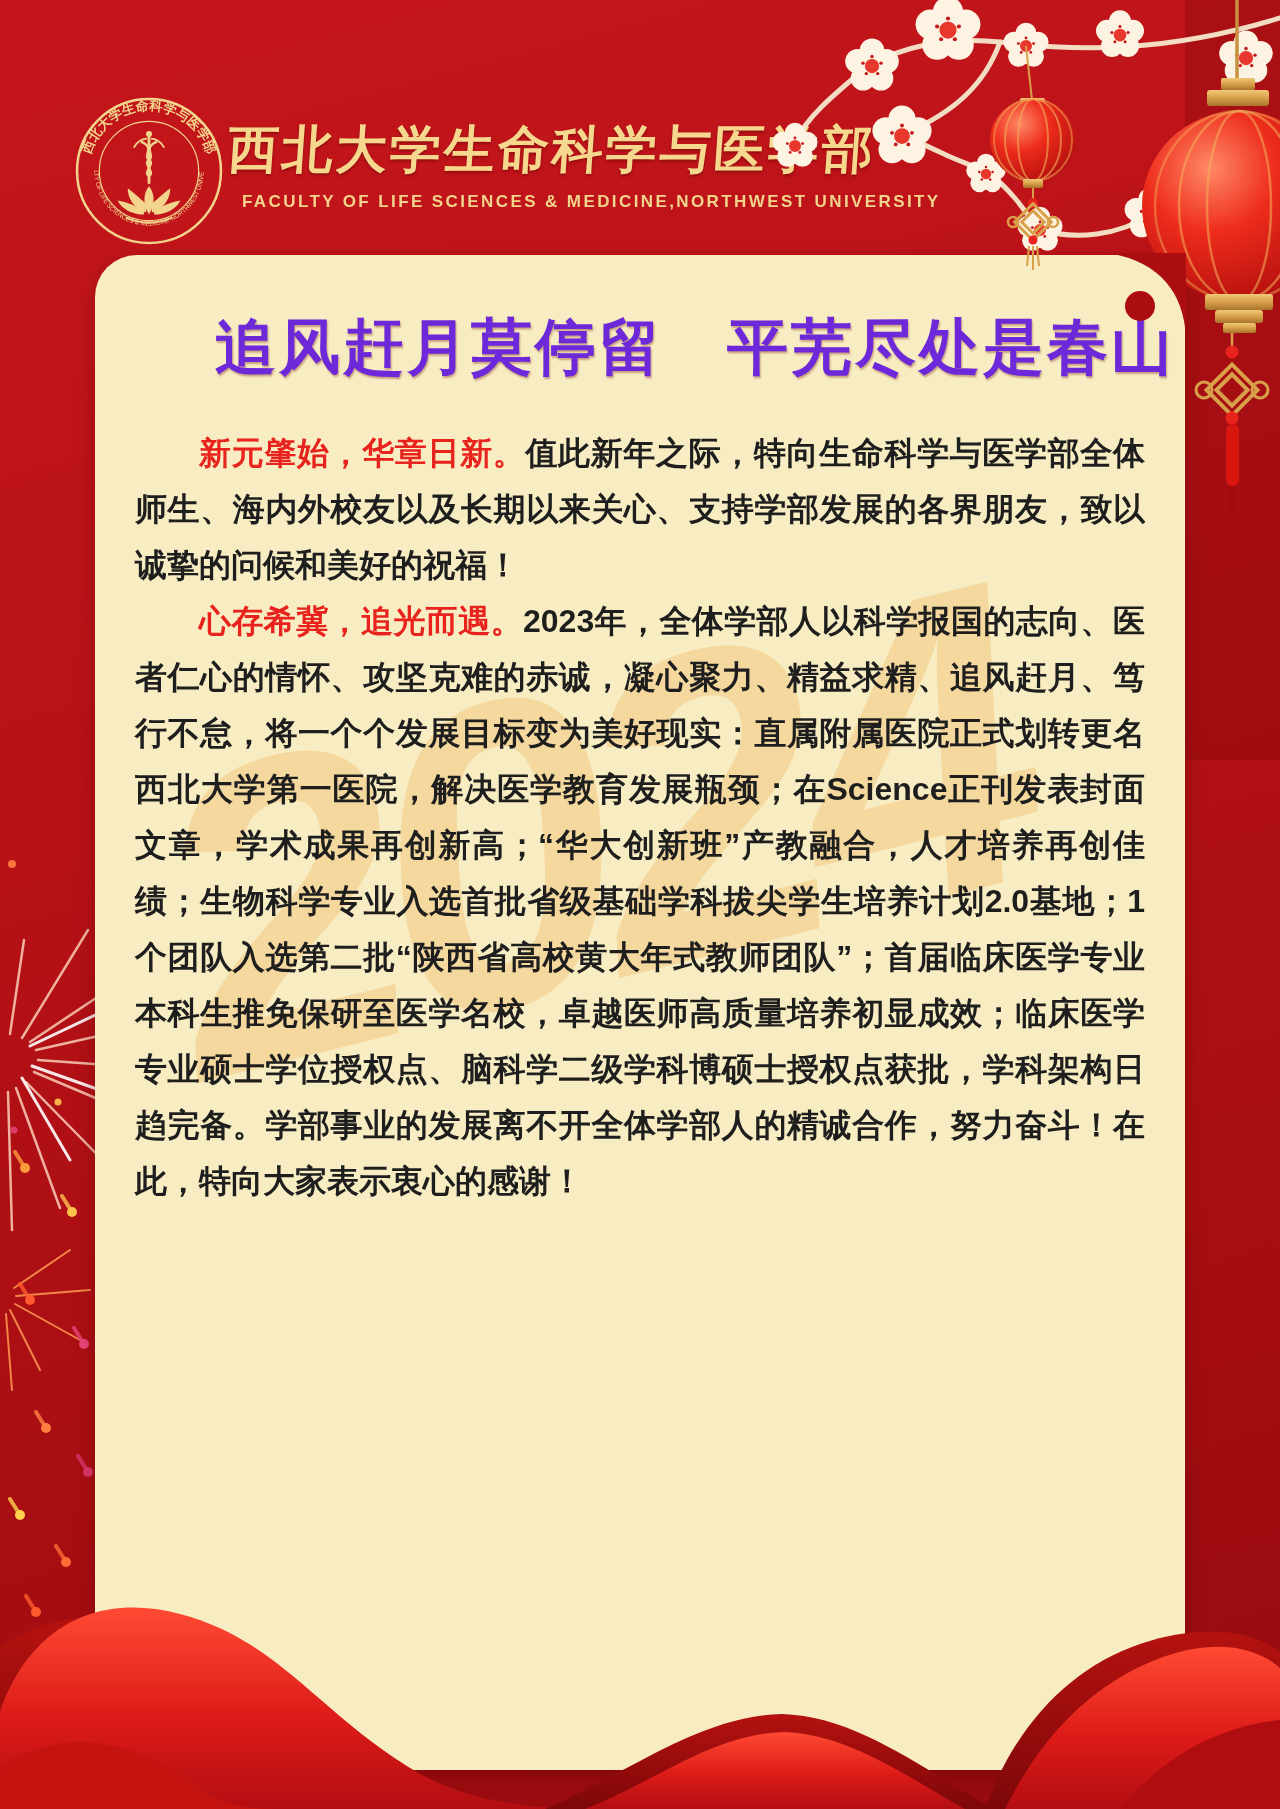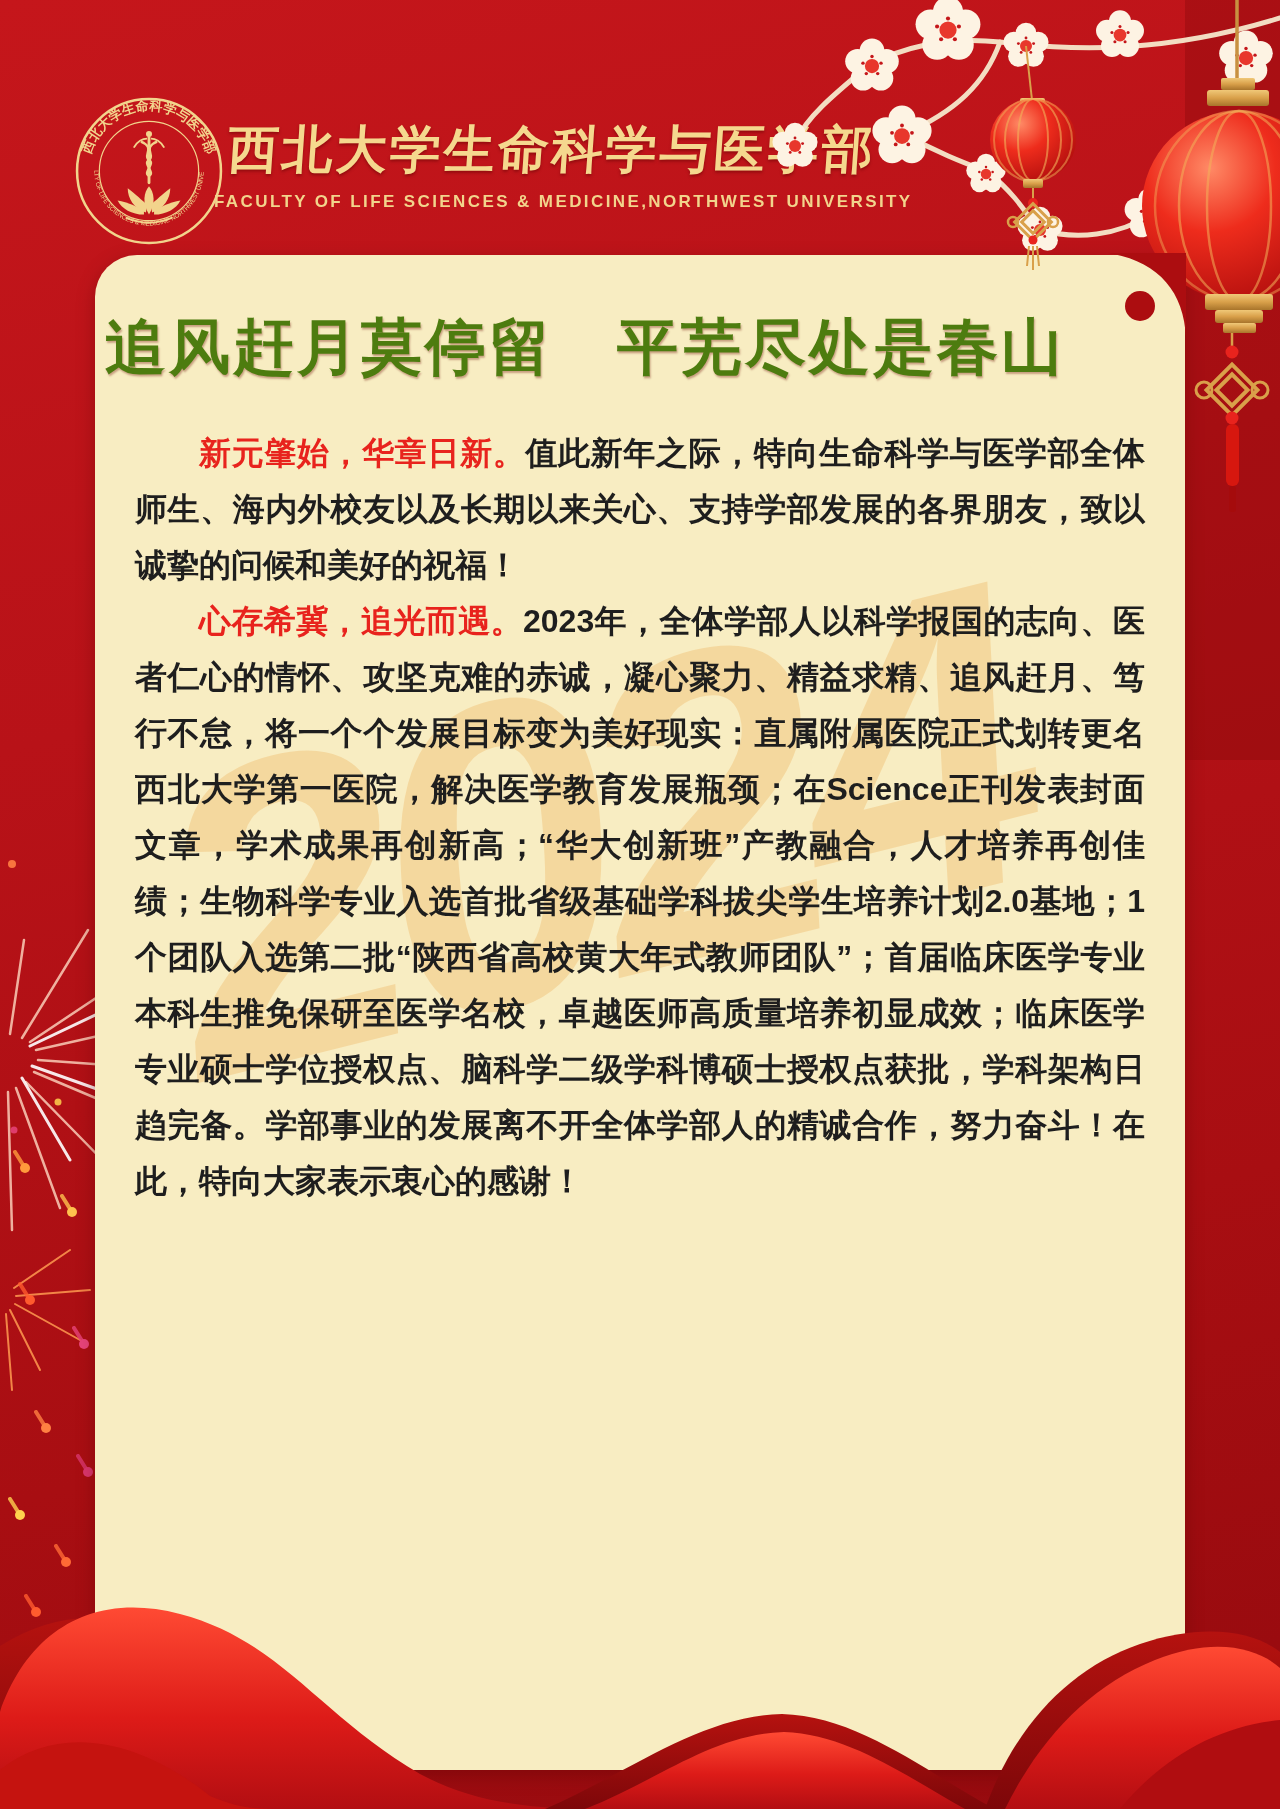--- a/index.html
+++ b/index.html
@@ -13,42 +13,42 @@
   
   .logo{left:73px;top:95px;width:152px;height:152px;}
   .org-zh{
     left:228px;top:116px;width:720px;
     font-size:51px;font-weight:900;color:#f5d88e;
     letter-spacing:3px;transform:skewX(-4deg);
     text-shadow:0 2px 3px rgba(90,0,0,.45);
     white-space:nowrap;
   }
   .org-en{
-    left:214px;top:192px;width:720px;
+    left:242px;top:192px;width:720px;
     font-size:17px;font-weight:600;color:#f2d48c;letter-spacing:2.4px;
     white-space:nowrap;
   }
   
   .card{
     left:95px;top:255px;width:1090px;height:1515px;
     background:#f8edc2;border-radius:42px 0 0 0;
     overflow:hidden;z-index:1;
     box-shadow:0 6px 18px rgba(80,0,0,.35);
   }
   .watermark{
     position:absolute;left:60px;top:330px;
     font-size:430px;font-weight:900;font-style:italic;
     color:#eda94f;opacity:.30;letter-spacing:-22px;
     transform:rotate(-14deg);pointer-events:none;z-index:0;
     white-space:nowrap;
   }
   .card-title{
     position:relative;z-index:2;margin:52px 10px 0 10px;
-    text-align:left;font-size:61px;font-weight:900;
-    color:#4d7c0f;letter-spacing:3px;
+    text-align:right;font-size:61px;font-weight:900;
+    color:#6d28d9;letter-spacing:3px;
     text-shadow:1px 2px 2px rgba(110,15,5,.35);
     white-space:nowrap;
   }
   .letter-body{
     position:relative;z-index:2;padding:0 40px;margin-top:36px;
   }
   .para{
     margin:0;text-align:justify;text-indent:2em;
     font-size:32px;line-height:56px;font-weight:700;color:#1e1e1e;
   }

